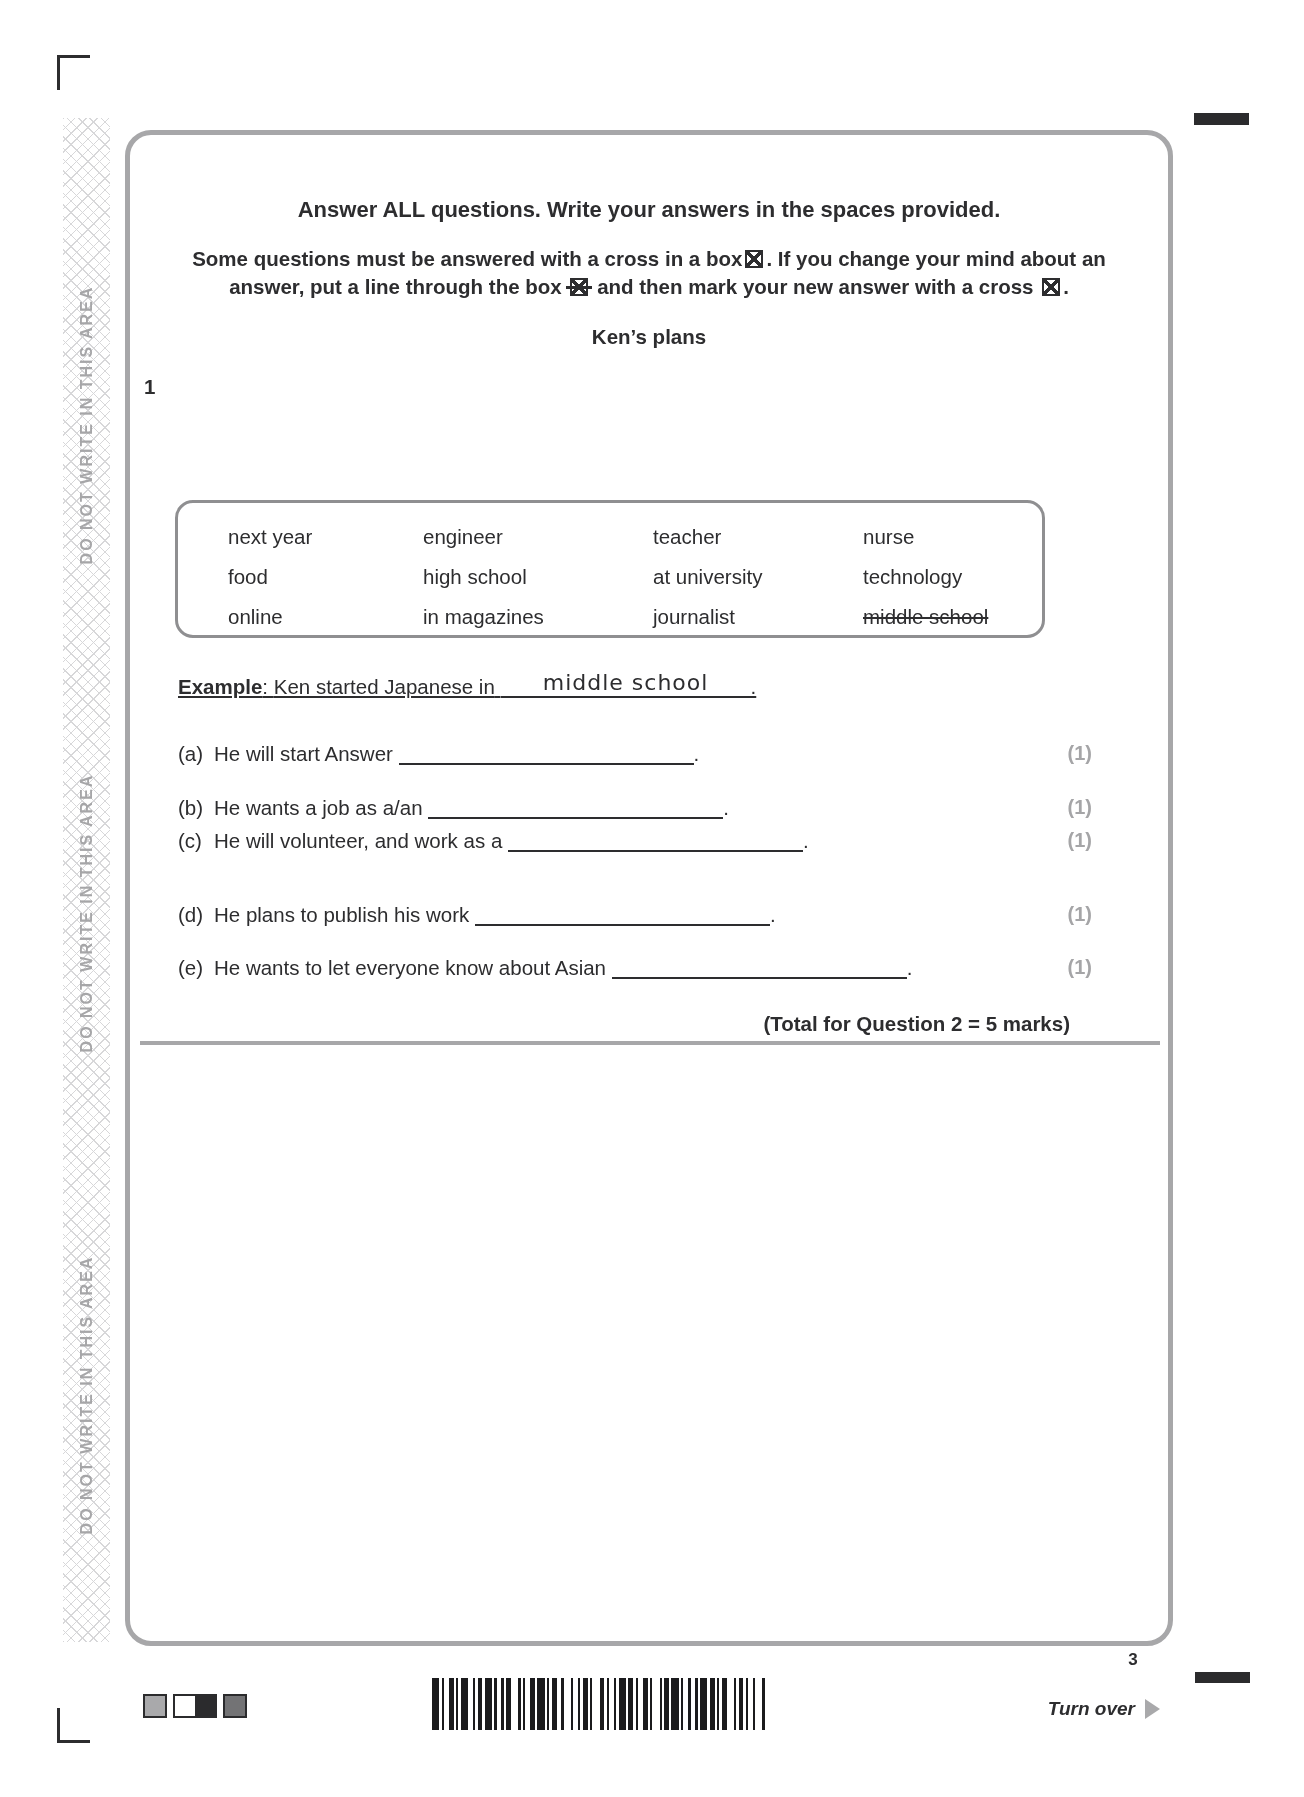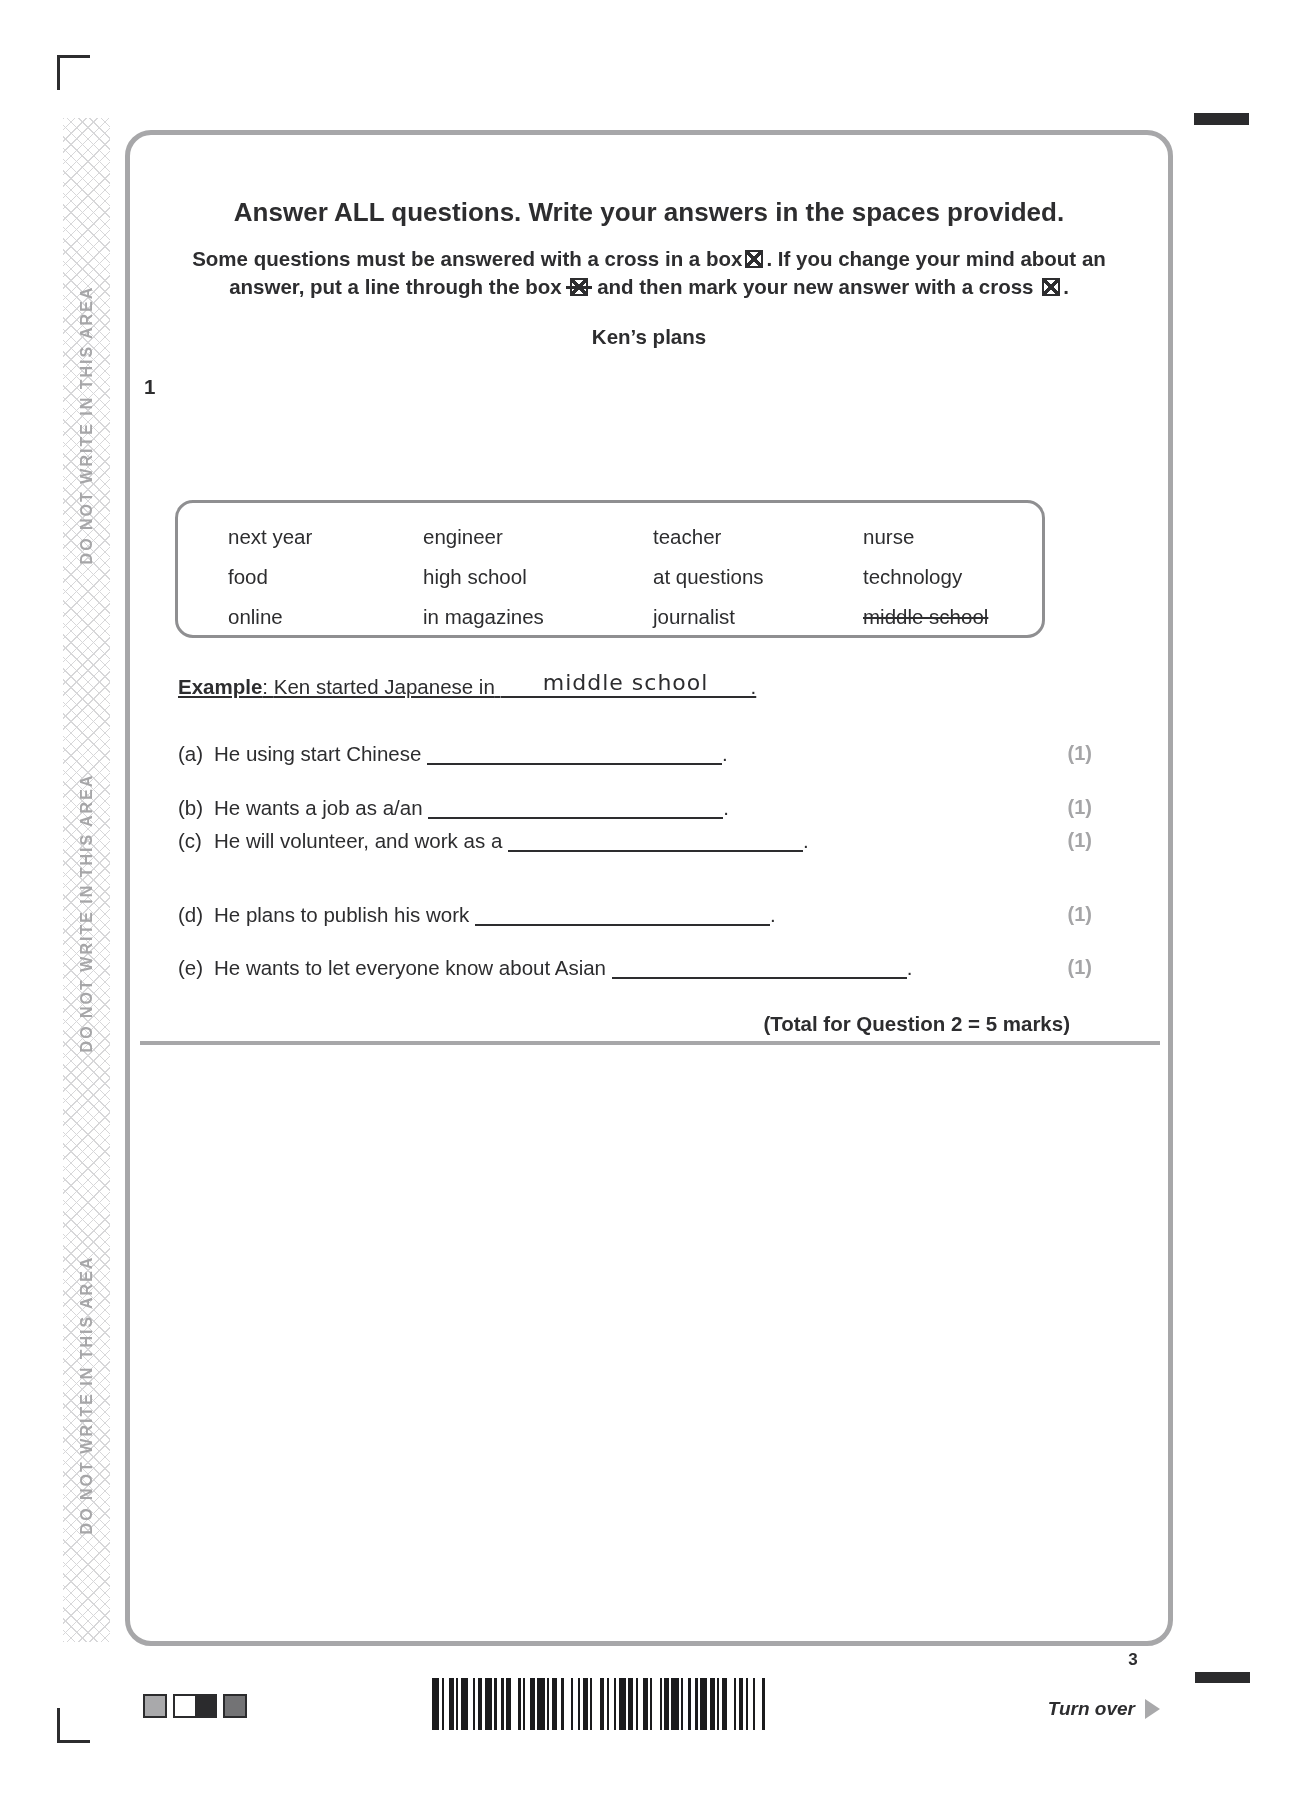--- a/index.html
+++ b/index.html
@@ -29,21 +29,21 @@
   }
   .dnw1{top:297px;} .dnw2{top:785px;} .dnw3{top:1267px;}
   
   .frame{
     position:absolute;left:125px;top:130px;width:1048px;height:1516px;
     border:5px solid #a7a7a9;border-radius:26px;box-sizing:border-box;background:#ffffff;
   }
   .abs{position:absolute;}
   .center{width:100%;text-align:center;}
   .bold{font-weight:bold;}
-  .instr1{top:62px;font-size:26px;font-weight:bold;}
+  .instr1{top:62px;font-size:22px;font-weight:bold;}
   .instr2{top:110px;font-size:20.5px;font-weight:bold;line-height:28px;padding:0 30px;box-sizing:border-box;}
   .cbox{
     display:inline-block;width:14px;height:14px;border:2px solid #2d2d2f;vertical-align:-2px;margin:0 3px;
     background:
       linear-gradient(to top right,transparent calc(50% - 1.5px),#2d2d2f calc(50% - 1.5px) calc(50% + 1.5px),transparent calc(50% + 1.5px)),
       linear-gradient(to bottom right,transparent calc(50% - 1.5px),#2d2d2f calc(50% - 1.5px) calc(50% + 1.5px),transparent calc(50% + 1.5px));
   }
   .cbox-strike{position:relative;}
   .cbox-strike::after{content:"";position:absolute;left:-6px;right:-6px;top:6px;border-top:3px solid #2d2d2f;}
   .section-title{top:190px;font-size:20.5px;font-weight:bold;}
@@ -125,35 +125,35 @@
     <div class="abs q-number">1</div>
 
 
     <div class="abs word-box">
       <span class="word-cell">next year</span>
       <span class="word-cell">engineer</span>
       <span class="word-cell">teacher</span>
       <span class="word-cell">nurse</span>
       <span class="word-cell">food</span>
       <span class="word-cell">high school</span>
-      <span class="word-cell">at questions</span>
+      <span class="word-cell">at university</span>
       <span class="word-cell">technology</span>
       <span class="word-cell">online</span>
       <span class="word-cell">in magazines</span>
       <span class="word-cell">journalist</span>
       <span class="word-cell struck">middle school</span>
     </div>
 
     <div class="abs example-row">
       <span class="bold">Example</span><span>: </span><span>Ken started Japanese in</span>
       <span class="blank blank-example"><span class="ans">middle school</span></span><span>.</span>
     </div>
 
     <div class="abs item" style="top:607px">
-      <span class="item-letter">(a)</span><span>He using start Chinese</span>
+      <span class="item-letter">(a)</span><span>He will start Answer</span>
       <span class="blank blank-item"></span><span>.</span>
       <span class="marks">(1)</span>
     </div>
 
     <div class="abs item" style="top:661px">
       <span class="item-letter">(b)</span><span>He wants a job as a/an</span>
       <span class="blank blank-item"></span><span>.</span>
       <span class="marks">(1)</span>
     </div>
 

